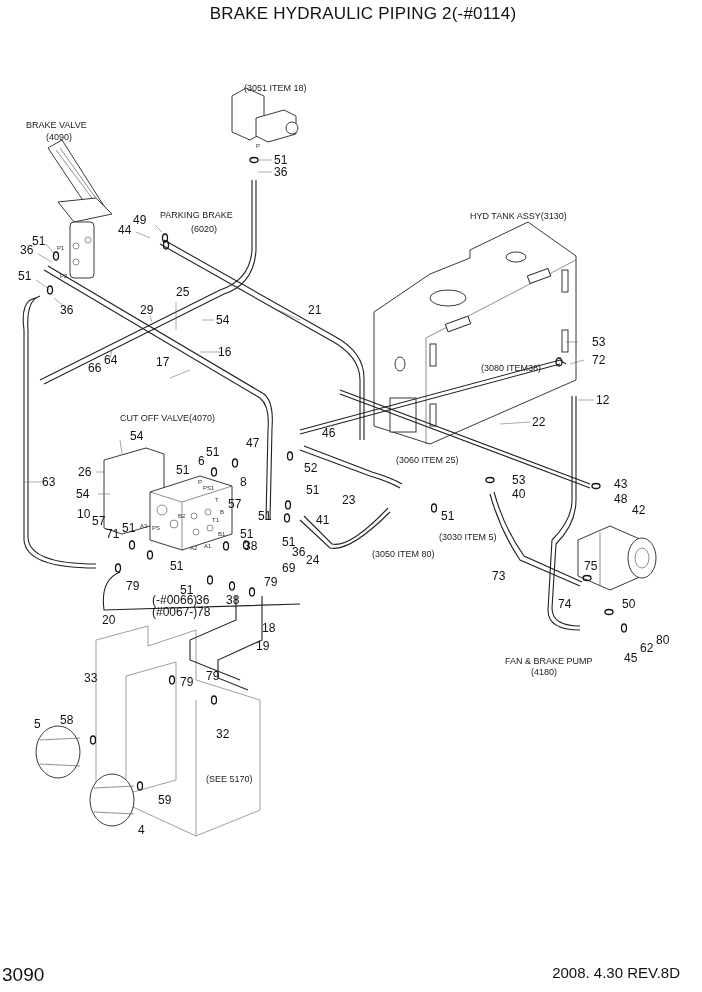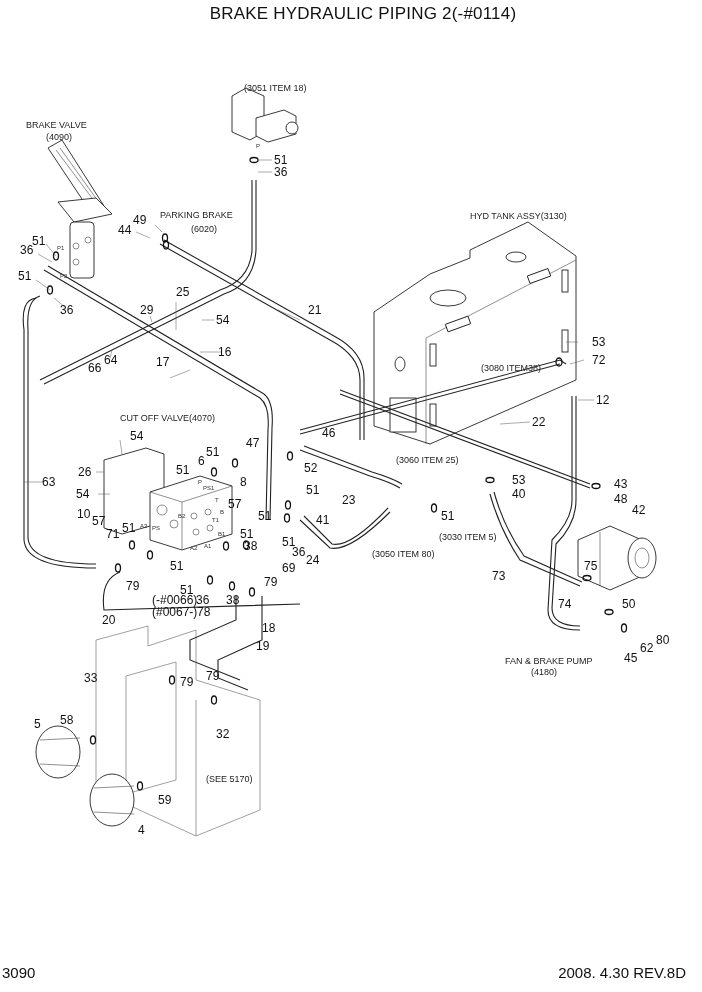--- a/index.html
+++ b/index.html
@@ -1,19 +1,19 @@
 <!DOCTYPE html>
 <html><head>
 <meta charset="utf-8">
 <style>
   html, body { margin: 0; padding: 0; background: #ffffff; }
   body { width: 702px; height: 992px; position: relative; overflow: hidden; font-family: "Liberation Sans", sans-serif; color: #111; }
   .title { position: absolute; top: 4px; left: 0; width: 702px; text-align: center; font-size: 17px; letter-spacing: 0.2px; padding-left: 12px; }
-  .page-no { position: absolute; left: 2px; top: 964px; font-size: 15px; }
-  .revision { position: absolute; right: 16px; top: 964px; font-size: 15px; }
+  .page-no { position: absolute; left: 2px; top: 964px; font-size: 19px; }
+  .revision { position: absolute; right: 22px; top: 964px; font-size: 15px; }
   svg.diagram { position: absolute; left: 0; top: 0; }
   .callout { font-family: "Liberation Sans", sans-serif; font-size: 12px; fill: #111; }
   .ref { font-family: "Liberation Sans", sans-serif; font-size: 9px; fill: #222; }
   .tiny { font-family: "Liberation Sans", sans-serif; font-size: 6px; fill: #333; }
   .pipe { fill: none; stroke: #222; stroke-width: 1.1; }
   .part { fill: #fff; stroke: #222; stroke-width: 0.9; }
   .thin { fill: none; stroke: #444; stroke-width: 0.6; }
   .leader { fill: none; stroke: #555; stroke-width: 0.5; }
   .oring { fill: none; stroke: #111; stroke-width: 1.3; }
   .frame { fill: none; stroke: #777; stroke-width: 0.7; }

